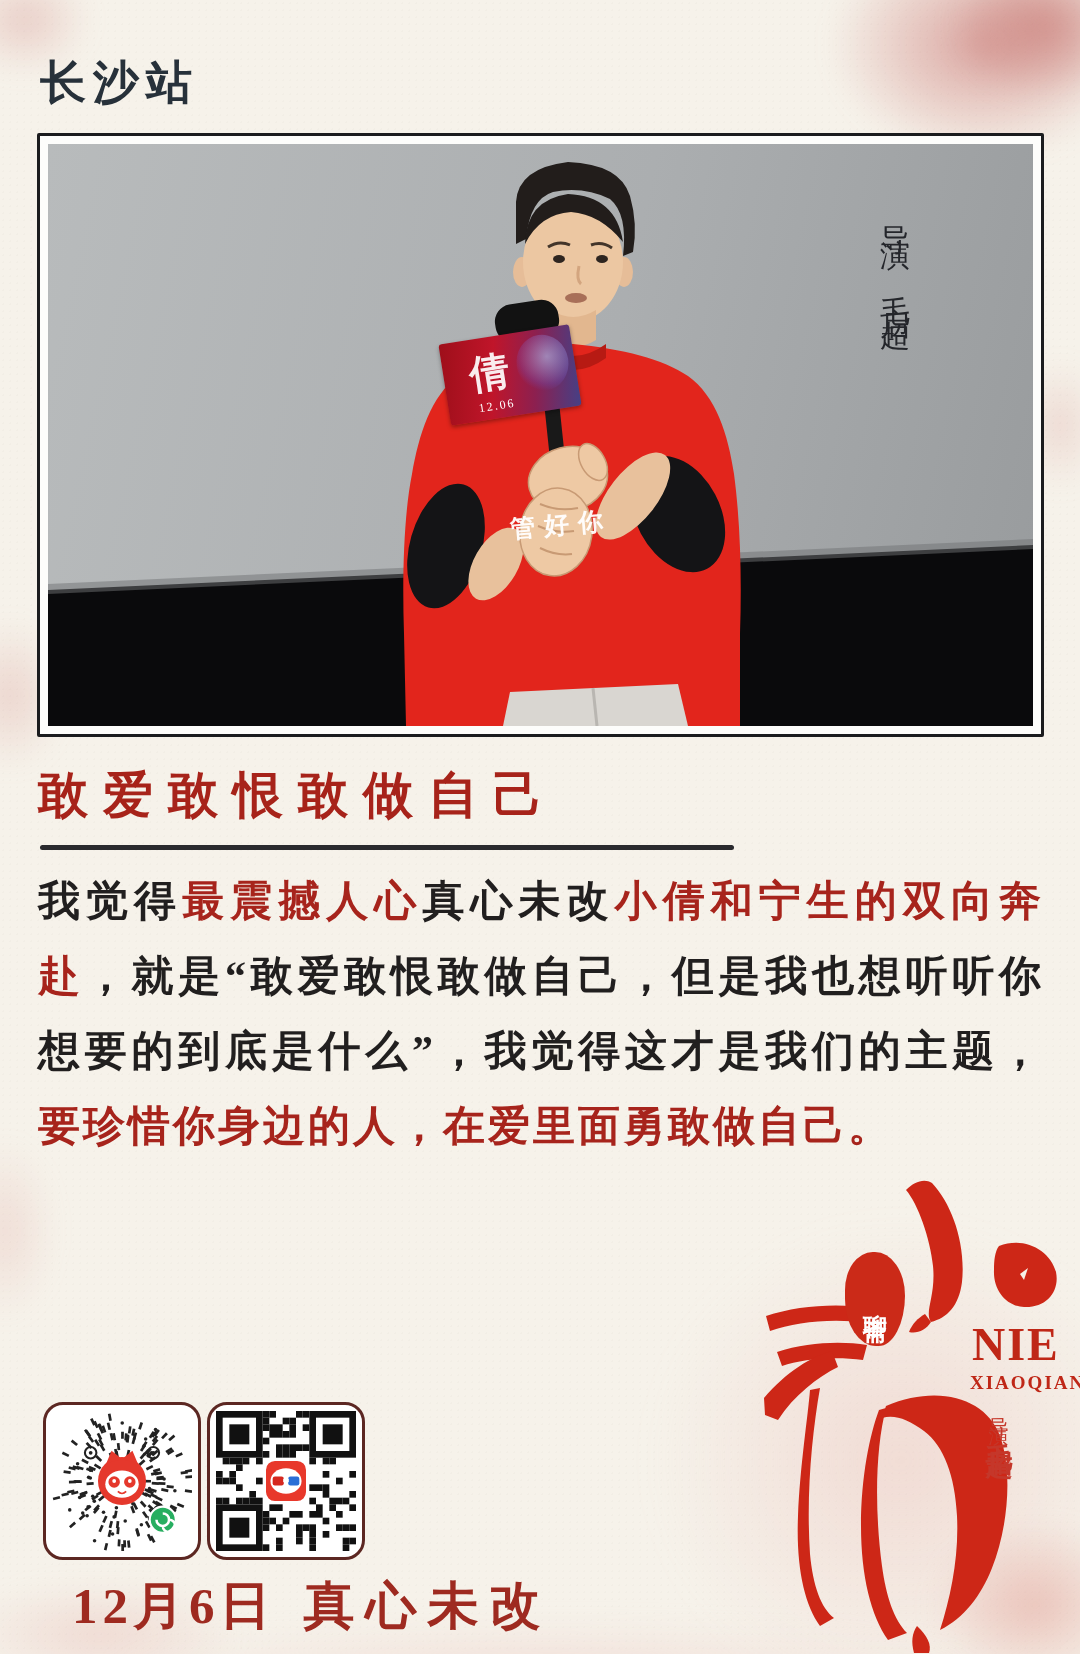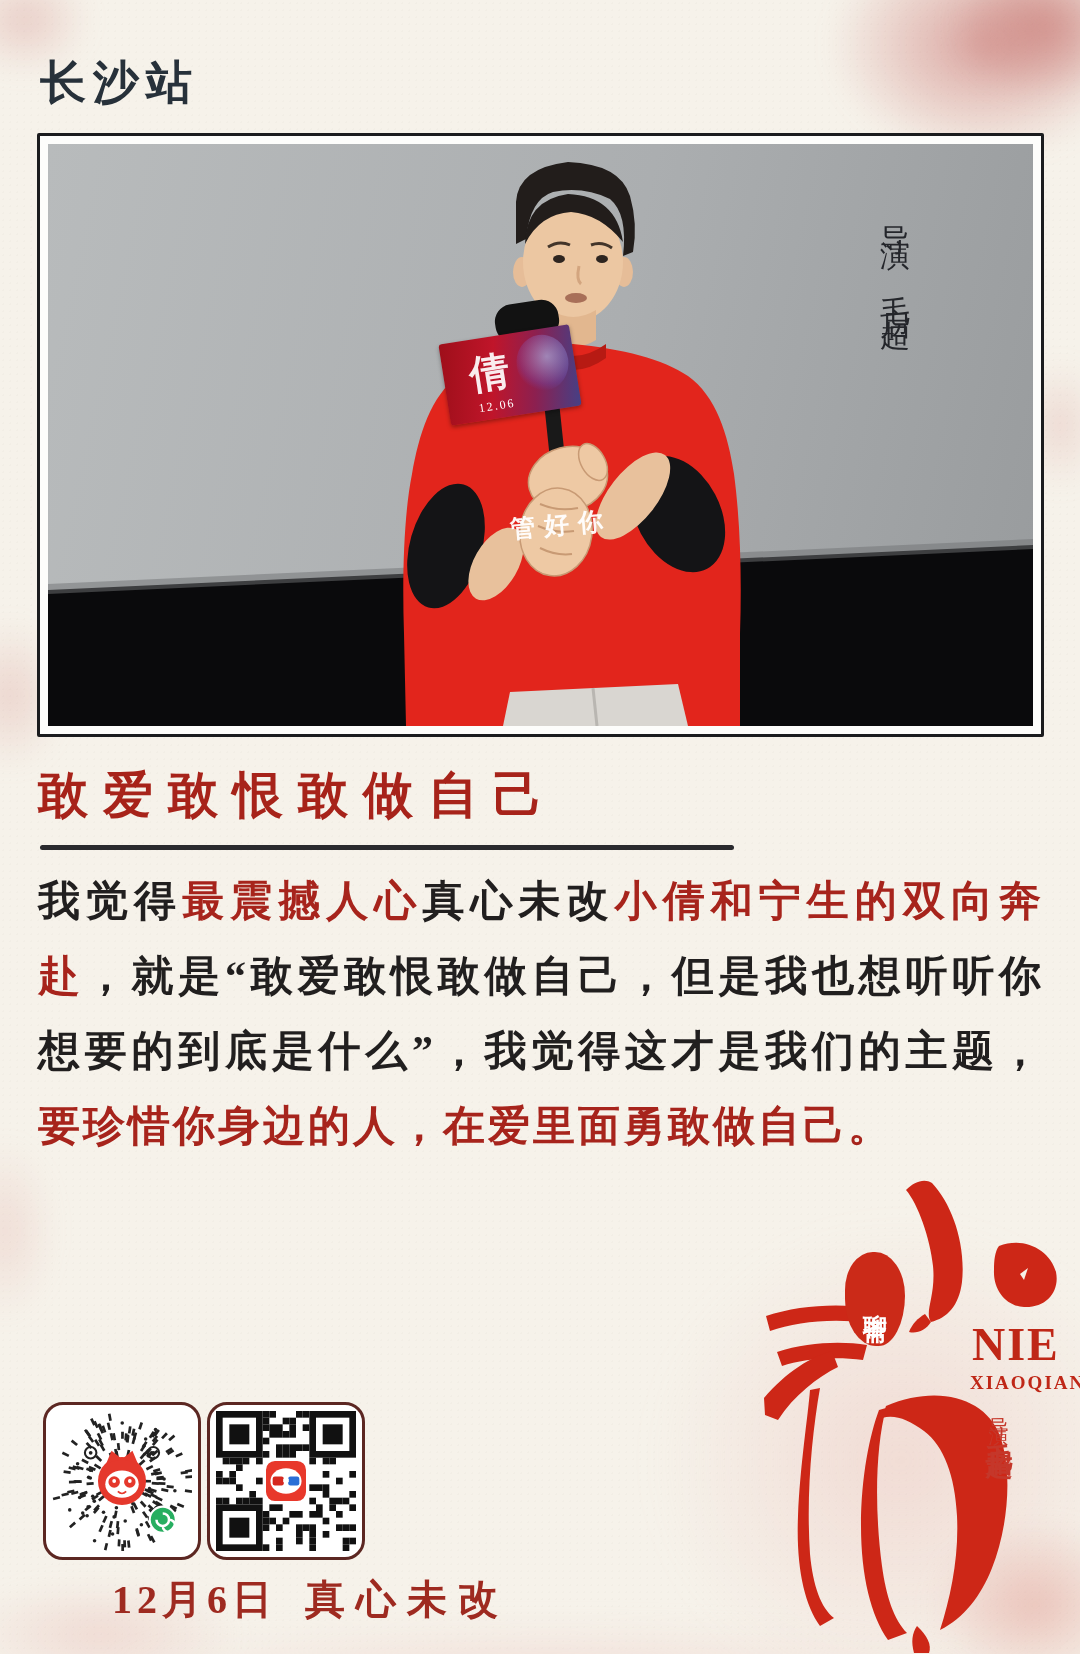--- a/index.html
+++ b/index.html
@@ -46,21 +46,21 @@
   .underline{position:absolute;left:40px;top:845px;width:694px;height:5px;background:#2a2a2e;border-radius:3px;}
 
   .paragraph{position:absolute;left:38px;top:864px;width:1006px;font-size:42px;font-weight:700;
     line-height:75px;letter-spacing:3px;color:#211f1f;text-align:justify;}
   .paragraph .red{color:#a7241c;}
 
   .qr-panel{position:absolute;top:1402px;width:158px;height:158px;box-sizing:border-box;background:#fff;
     border:3px solid #5c2722;border-radius:20px;padding:6px;}
   .qr-left{left:43px;} .qr-right{left:207px;}
 
-  .dateline{position:absolute;left:72px;top:1572px;font-size:40px;font-weight:700;color:#9e2a20;white-space:nowrap;margin-left:40px;}
+  .dateline{position:absolute;left:72px;top:1572px;font-size:51px;font-weight:700;color:#9e2a20;white-space:nowrap;}
   .dateline .date{letter-spacing:5px;} .dateline .slogan{margin-left:28px;letter-spacing:11px;}
 
   .calligraphy{position:absolute;left:736px;top:1146px;width:330px;height:508px;}
   .seal{position:absolute;left:845px;top:1252px;width:60px;height:94px;background:#cb2a18;
     border-radius:48% 52% 46% 54% / 42% 48% 56% 52%;display:flex;align-items:center;justify-content:center;
     writing-mode:vertical-rl;color:#fff;font-size:24px;font-weight:700;letter-spacing:4px;z-index:2;}
   .nie{position:absolute;left:972px;top:1318px;font-size:46px;font-weight:700;color:#bf2717;letter-spacing:2px;text-align:right;}
   .xiaoqian{position:absolute;left:970px;top:1372px;font-size:19px;font-weight:700;color:#bf2717;letter-spacing:2px;}
   .credit{position:absolute;left:982px;top:1400px;height:140px;writing-mode:vertical-rl;color:#c5372a;}
   .credit .role{font-size:20px;letter-spacing:7px;line-height:30px;padding-top:2px;}

